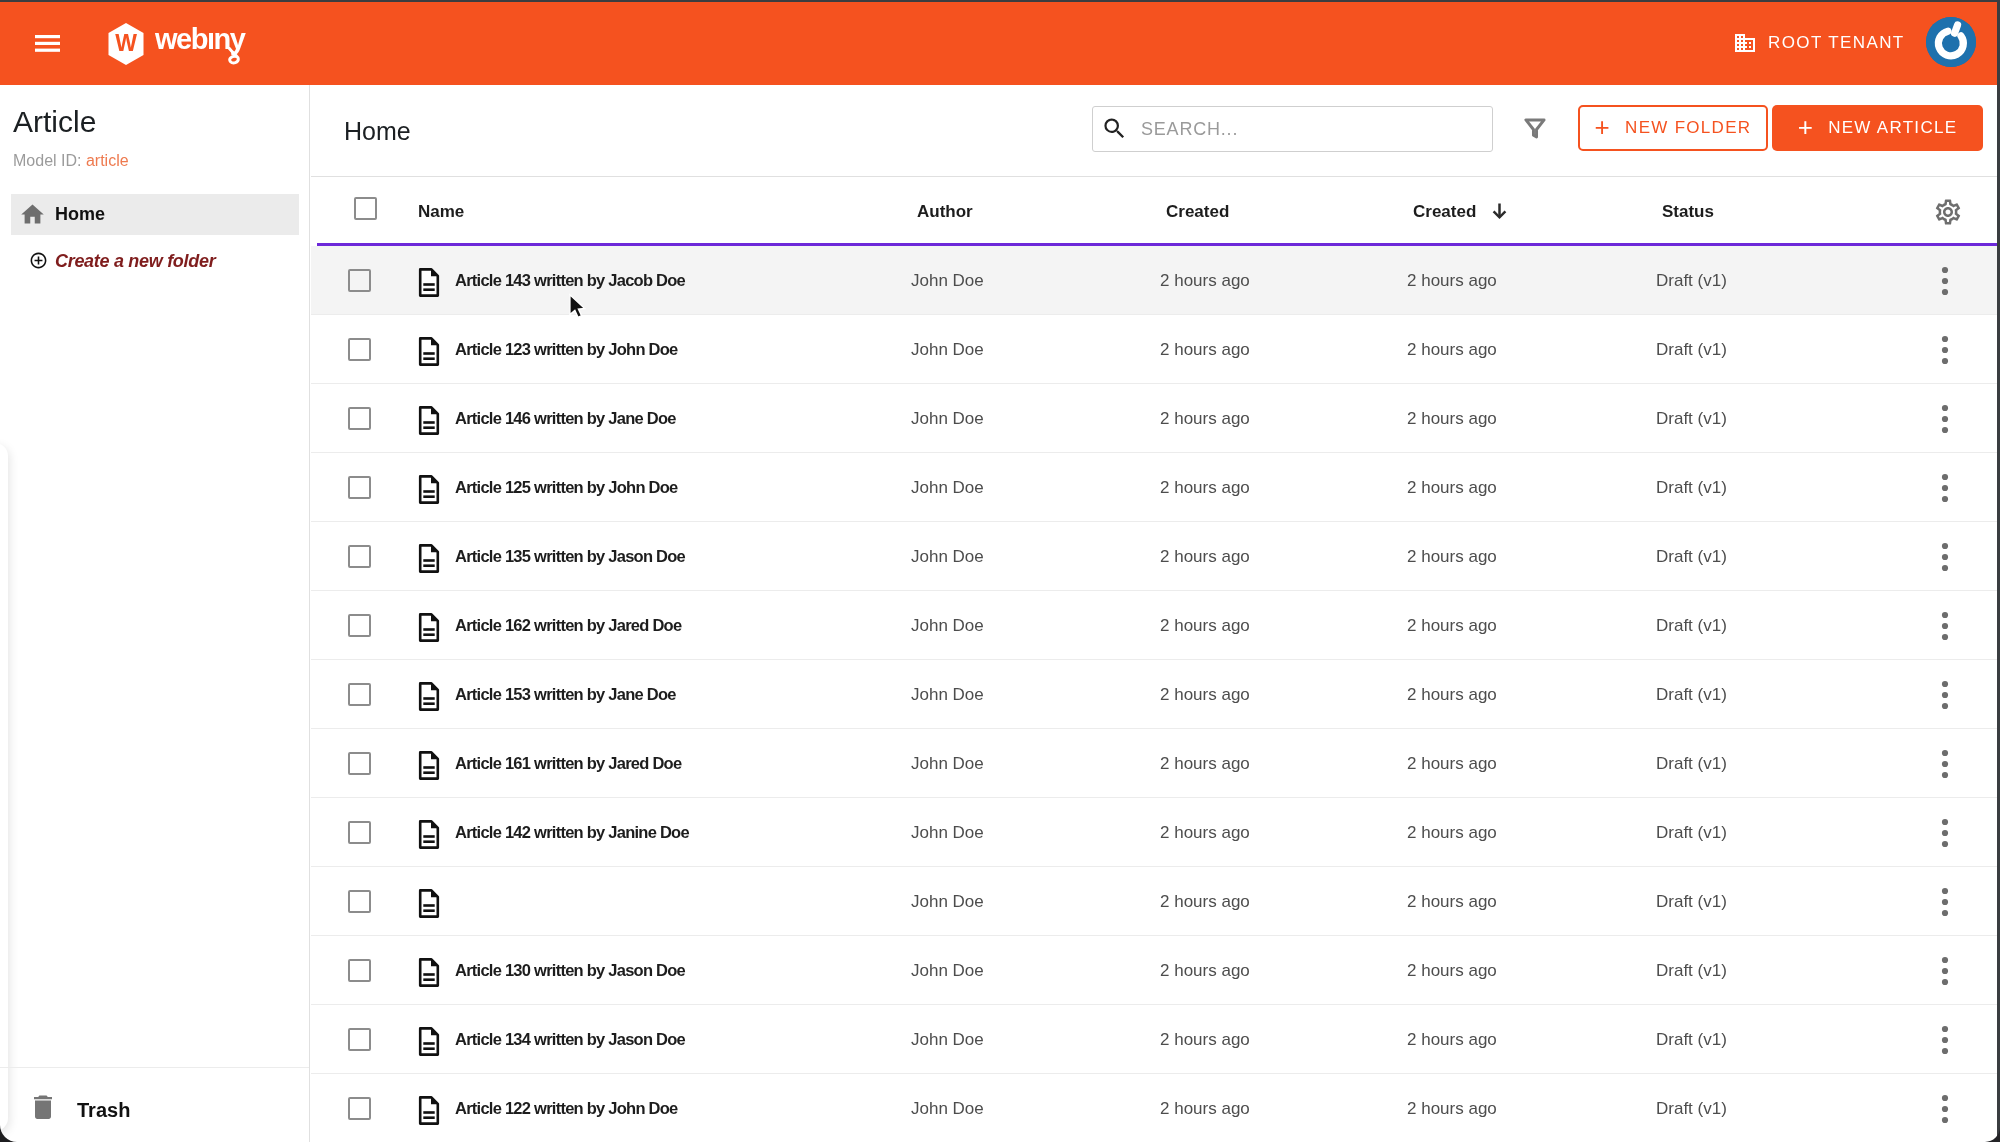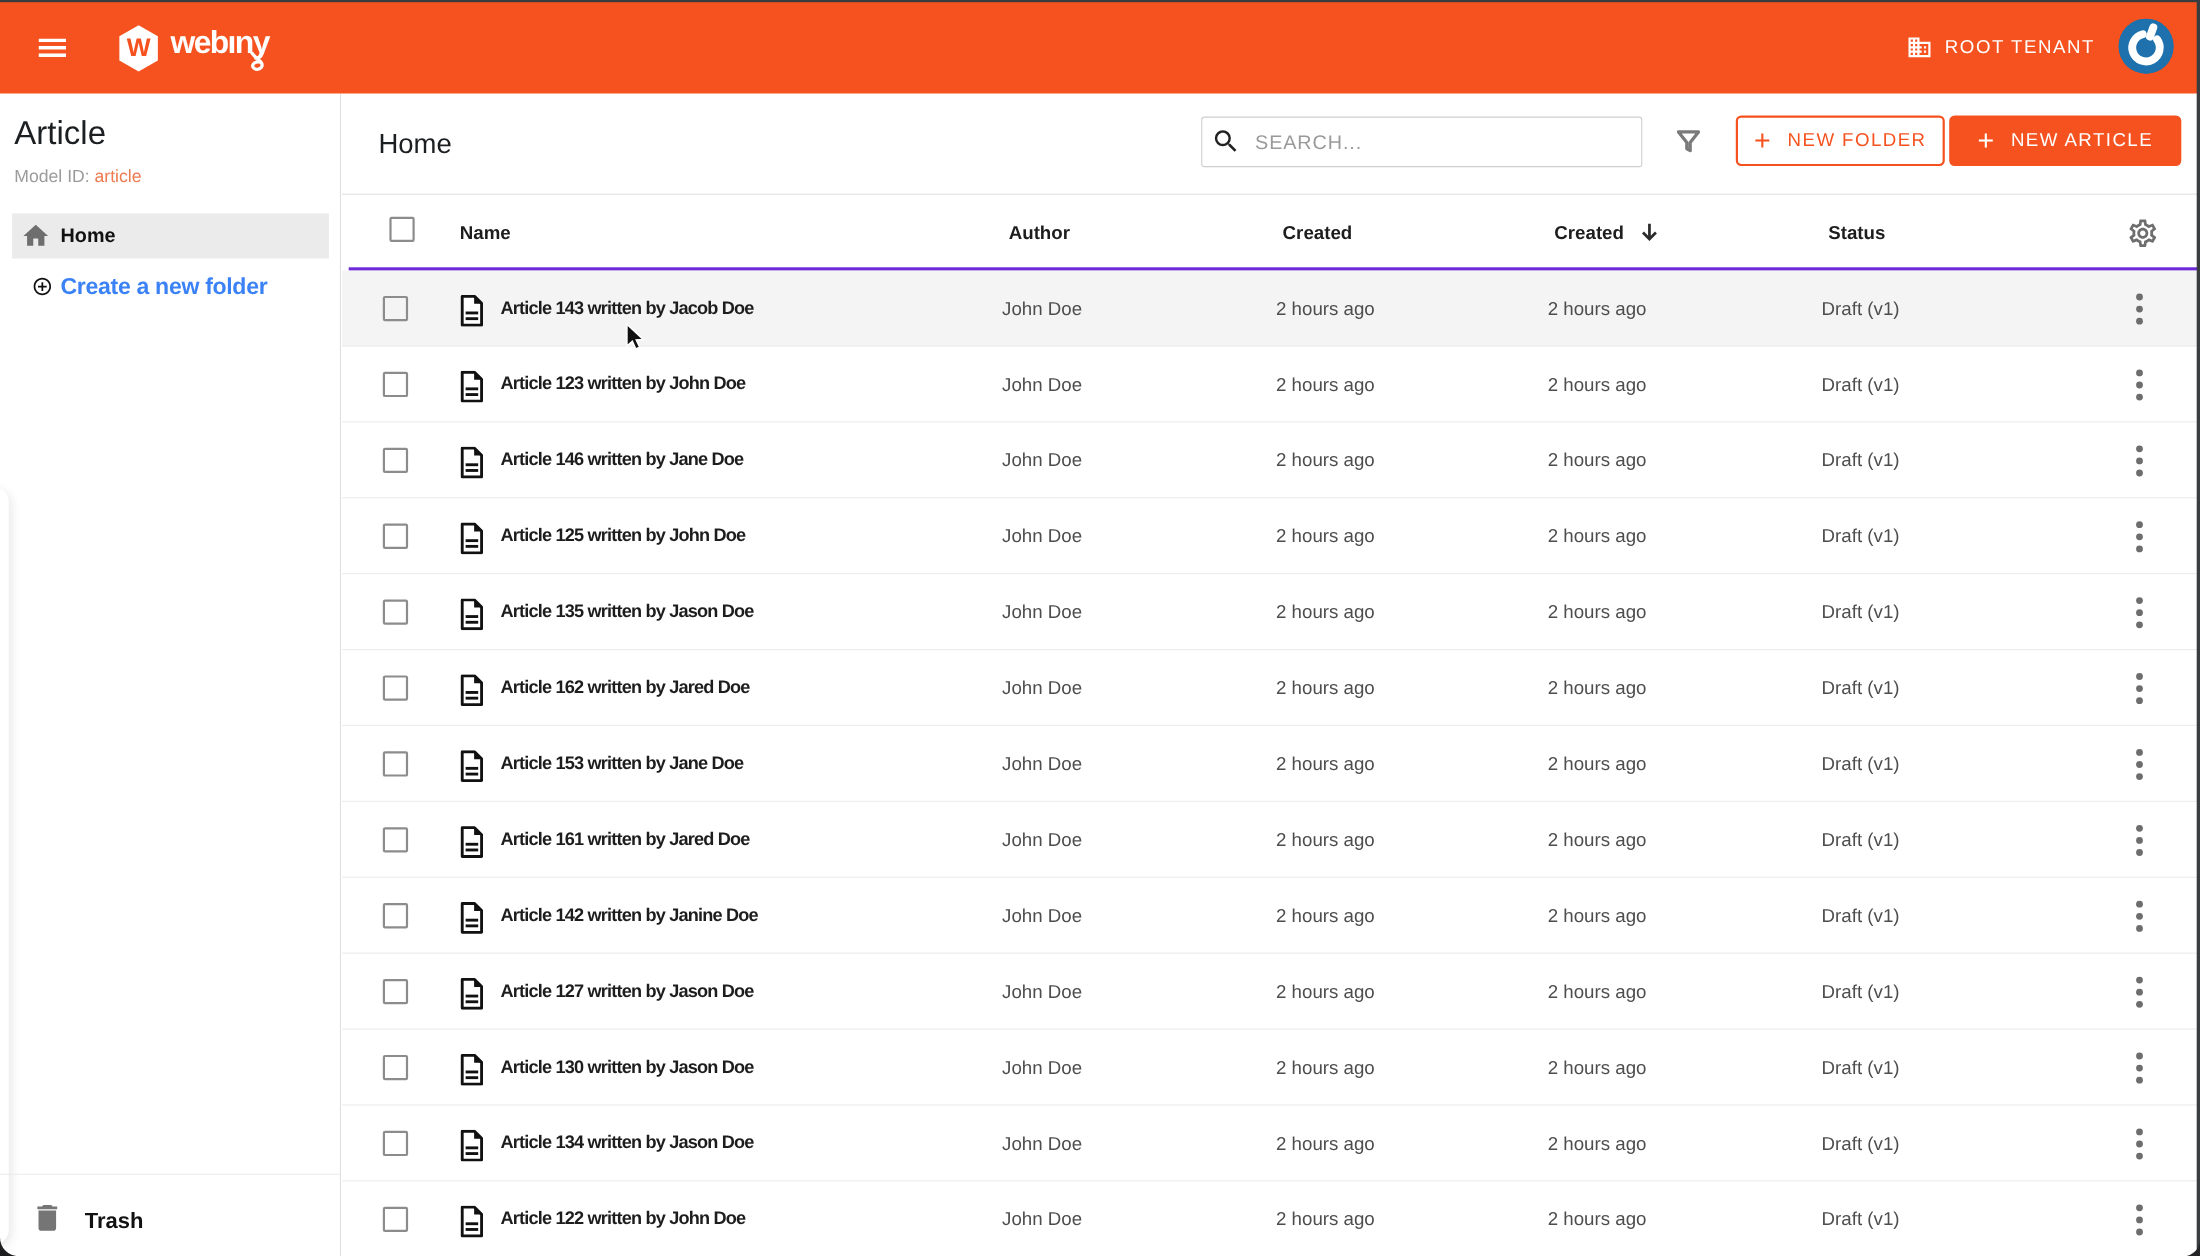--- a/index.html
+++ b/index.html
@@ -16,21 +16,21 @@
 .sidebar { position:absolute; left:0; top:85px; width:310px; height:1057px; background:#fff;
   border-right:1px solid #e0e0e0; z-index:2; overflow:hidden; }
 .sb-title { position:absolute; left:13px; top:20px; font-size:30px; color:#1b1f22; }
 .sb-model { position:absolute; left:13px; top:67px; font-size:16px; color:#9b9b9b; }
 .sb-model b { color:#ee7a4f; font-weight:normal; }
 .sb-home { position:absolute; left:11px; top:109px; width:288px; height:41px; background:#ebebeb; }
 .sb-home .lbl { position:absolute; left:44px; top:0; line-height:41px; font-size:18px; font-weight:bold; color:#111; }
 .sb-home svg { position:absolute; left:8px; top:7px; }
 .sb-create { position:absolute; left:29px; top:156px; height:40px; }
 .sb-create svg { position:absolute; left:0; top:10px; }
-.sb-create .lbl { position:absolute; left:26px; top:0; line-height:40px; font-size:21px; font-weight:bold; color:#3b82f6; letter-spacing:-0.3px; white-space:nowrap; }
+.sb-create .lbl { position:absolute; left:26px; top:0; line-height:40px; font-size:18px; font-weight:bold; color:#7f1d1d; letter-spacing:-0.3px; white-space:nowrap;font-style:italic; }
 .sb-shadow { position:absolute; left:-18px; top:358px; width:26px; height:688px; border-radius:18px;
   background:#fff; box-shadow:2px 3px 10px rgba(0,0,0,0.10); }
 .sb-div { position:absolute; left:0; top:982px; width:310px; height:1px; background:#ececec; }
 .sb-trash { position:absolute; left:33px; top:1005px; height:40px; }
 .sb-trash .lbl { position:absolute; left:44px; top:0; line-height:40px; font-size:20px; font-weight:bold; color:#111; }
 .sb-trash svg { position:absolute; left:0; top:3px; }
 .frame-top { position:absolute; left:0; top:0; width:2000px; height:2px; background:#3a3d40; z-index:99; }
 .frame-right { position:absolute; right:0; top:0; width:3px; height:1142px; background:#3a3d40; z-index:99; }
 .corner-bl { position:absolute; left:0; bottom:0; z-index:99; }
 .corner-br { position:absolute; right:0; bottom:0; z-index:99; }
@@ -298,21 +298,20 @@
 </svg>
 </div>
 <div class="row">
 <span class="cb"></span>
 <svg class="doc" width="24" height="29" viewBox="0 0 24 29">
 <path d="M3.2 1.4 h11.2 l6.4 6.4 v19.8 h-17.6 z" fill="#fff" stroke="#111" stroke-width="2.6" stroke-linejoin="round"></path>
 <path d="M14.0 1.2 l7.0 7.0 h-7.0 z" fill="#111"></path>
 <rect x="6.3" y="15.2" width="11.4" height="2.6" fill="#111"></rect>
 <rect x="6.3" y="20.4" width="11.4" height="2.6" fill="#111"></rect>
 </svg>
-<span class="nm">Article 127 written by Jason Doe</span>
 <span class="c a">John Doe</span>
 <span class="c cr">2 hours ago</span>
 <span class="c mo">2 hours ago</span>
 <span class="c st">Draft (v1)</span>
 <svg class="dots" width="8" height="30" viewBox="0 0 8 30">
 <circle cx="4" cy="4" r="3.1" fill="#6d6d6d"></circle>
           <circle cx="4" cy="15" r="3.1" fill="#6d6d6d"></circle>
           <circle cx="4" cy="26" r="3.1" fill="#6d6d6d"></circle>
 </svg>
 </div>

